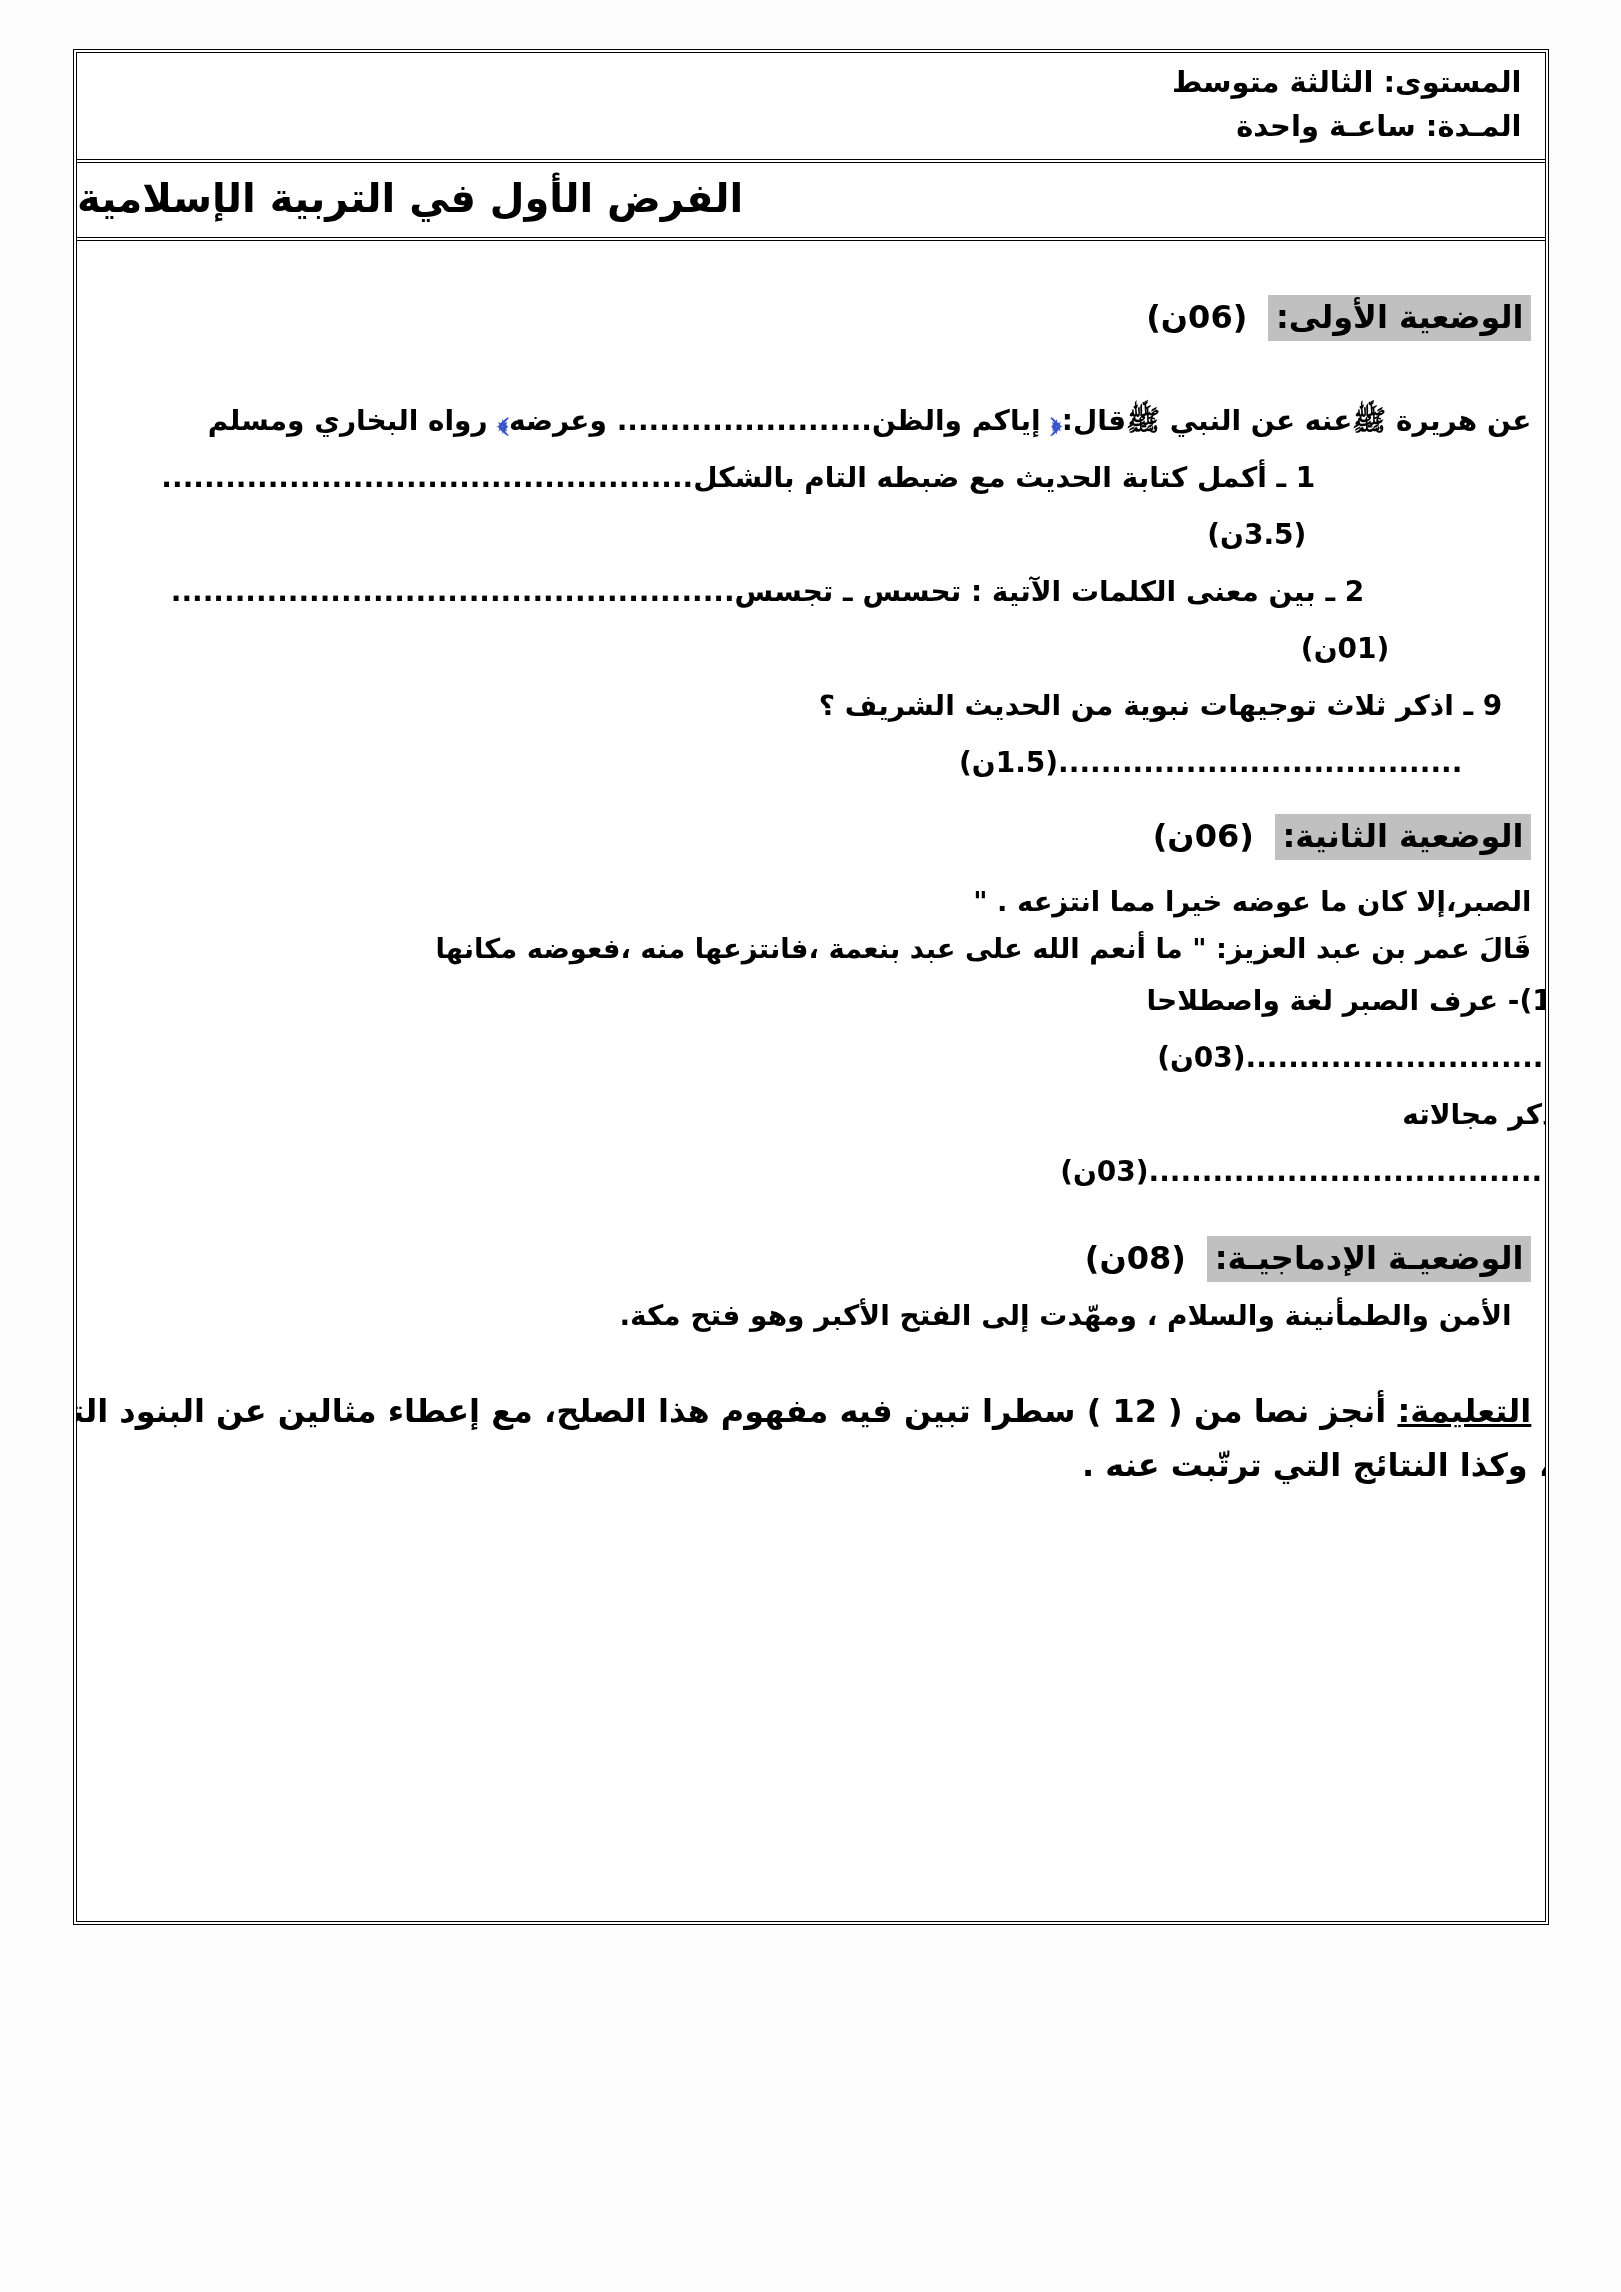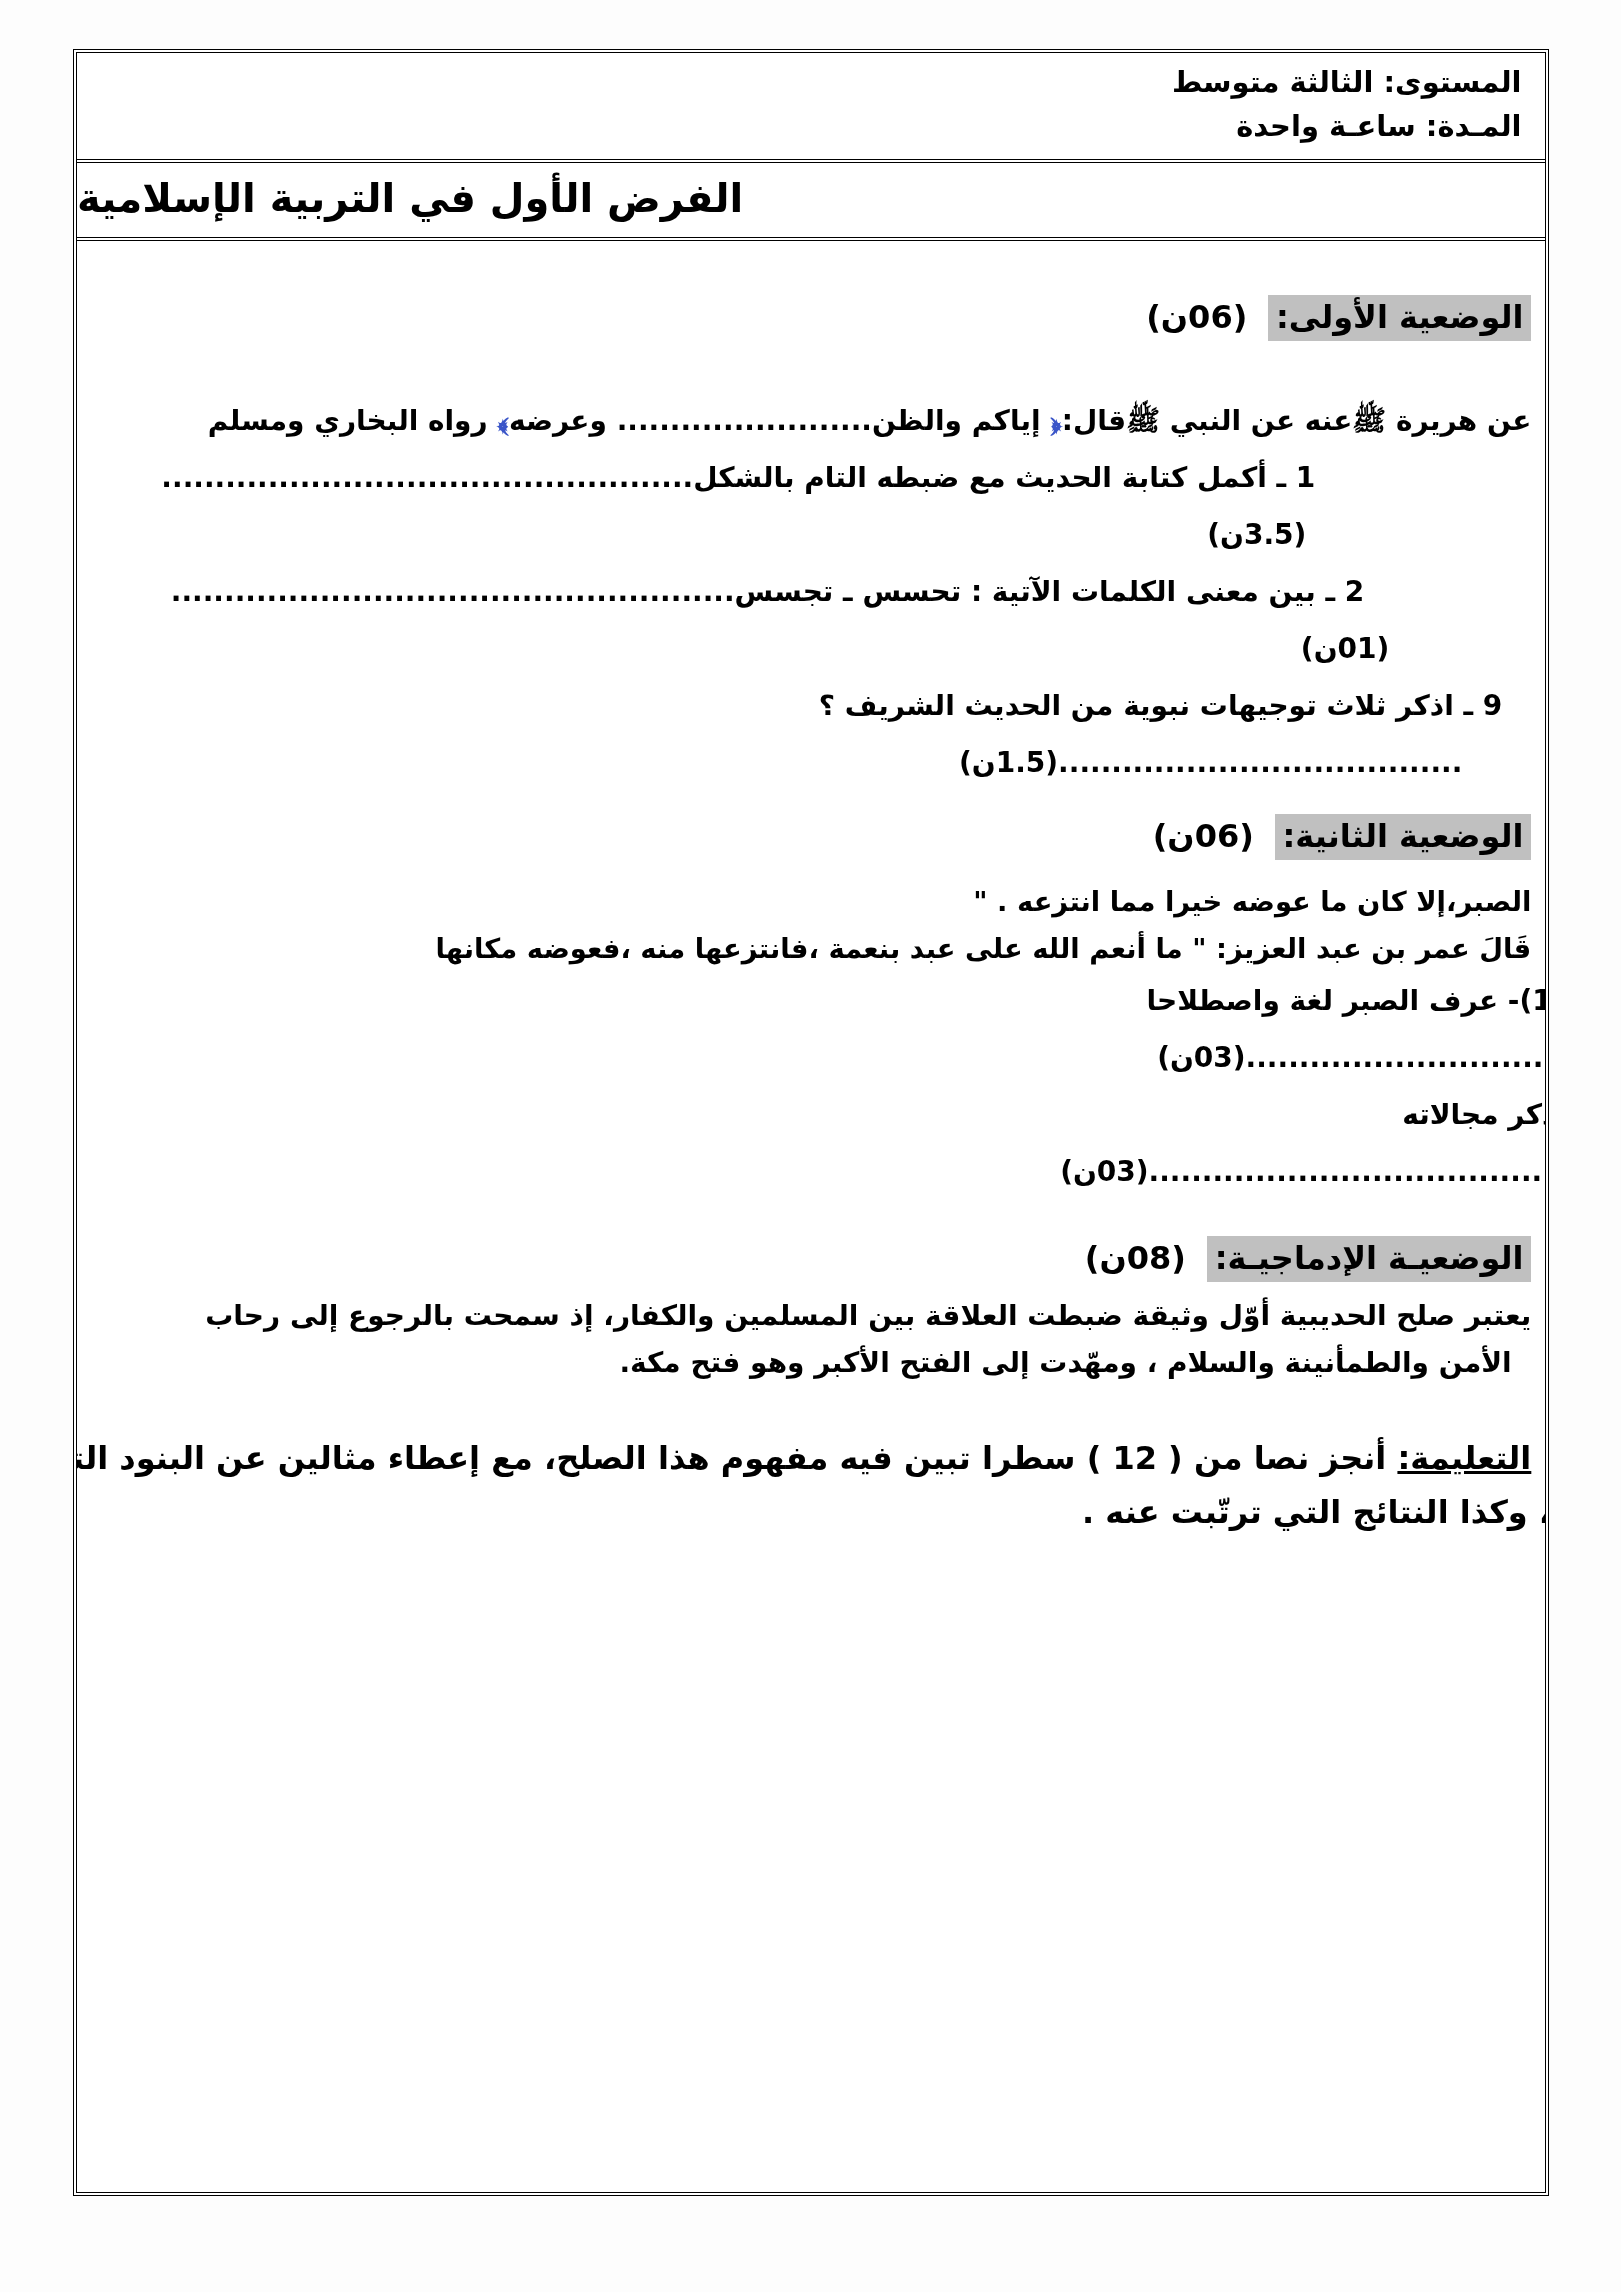--- a/index.html
+++ b/index.html
@@ -12,21 +12,21 @@
   body{
     width:1621px; height:2293px;
     background:#fdfdfd;
     font-family:"DejaVu Sans", sans-serif;
     font-weight:bold;
     color:var(--ink);
     position:relative;
   }
   .sheet{
     position:absolute; left:73px; top:49px;
-    width:1476px; height:2147px;
+    width:1476px; height:1876px;
     border:4.9px double var(--ink);
     background:#fff;
     overflow:hidden;
   }
   
   .info-box{
     border-bottom:4.9px double var(--ink);
     direction:rtl; text-align:right;
     padding:6.9px 23.5px 10.8px 23.5px;
   }
@@ -106,21 +106,20 @@
     <div class="line" style="--tx:59px">س1)-  عرف الصبر لغة واصطلاحا</div>
     <div class="line" style="--tx:39px">؟.............................(03ن)</div>
     <div class="line" style="--tx:127px">س2)-  اذكر مجالاته</div>
     <div class="line" style="--tx:176px">؟...................................................(03ن)</div>
 
     <div class="heading-line mt-h3">
       <span class="hl">الوضعيـة الإدماجيـة:</span>
       <span class="pts">(08ن)</span>
     </div>
 
-    <div class="line para">يعتبر صلح الحديبية أوّل وثيقة ضبطت العلاقة بين المسلمين والكفار، إذ سمحت بالرجوع إلى رحاب</div>
     <div class="line para" style="--tx:-19.6px">الأمن والطمأنينة والسلام ، ومهّدت إلى الفتح الأكبر وهو فتح مكة.</div>
 
     <div class="line task mt-task"><span class="underline">التعليمة:</span><span>  أنجز نصا من ( 12 ) سطرا  تبين فيه مفهوم هذا الصلح، مع إعطاء مثالين عن البنود التي</span></div>
     <div class="line task" style="--tx:132px">احتواها، وكذا النتائج التي ترتّبت عنه .</div>
 
   </div>
 </div>
 
 
 </body></html>

